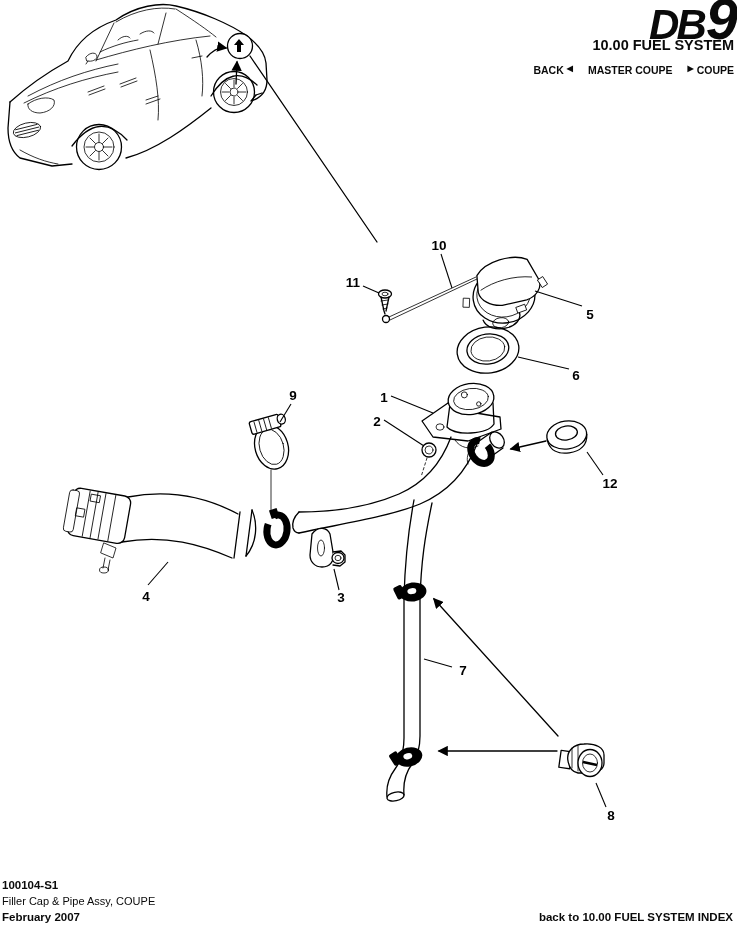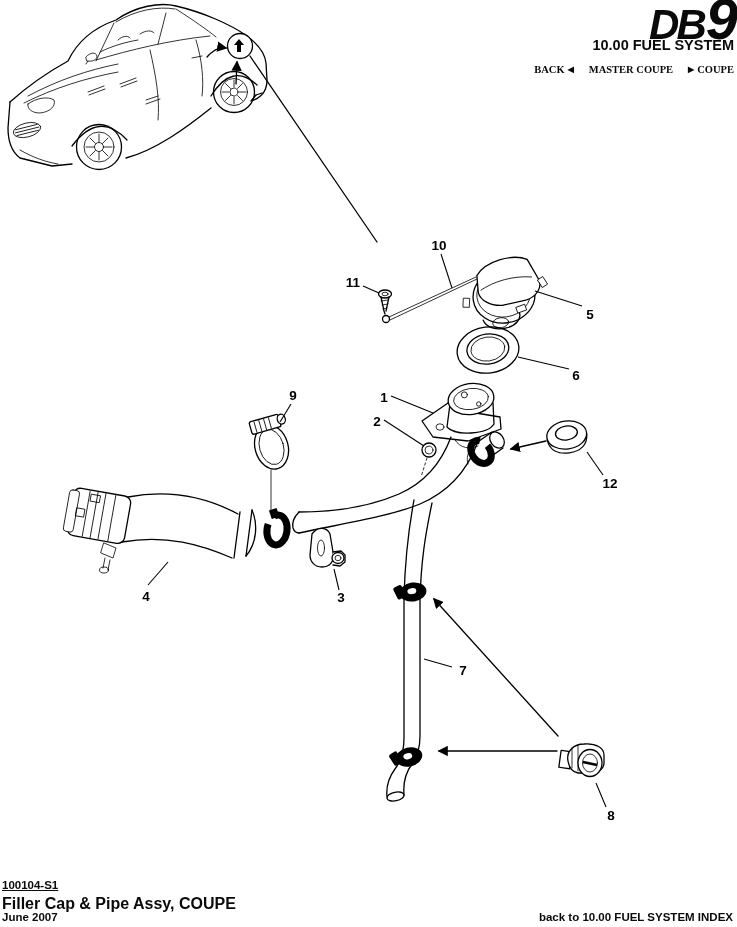--- a/index.html
+++ b/index.html
@@ -7,27 +7,27 @@
     width:737px;height:927px;position:relative;background:#ffffff;
     font-family:"Liberation Sans", sans-serif;color:#0a0a0a;overflow:hidden;
   }
   .abs{position:absolute;}
   
   .logo{top:-10px;right:2px;display:flex;align-items:baseline;
         font-weight:bold;font-style:italic;letter-spacing:-3px;line-height:1;}
   .logo-db{font-size:42px;}
   .logo-9{font-size:58px;margin-left:2px;}
   .subtitle{top:37px;right:3px;font-size:14.5px;font-weight:bold;letter-spacing:0px;}
-  .nav{top:64px;right:3px;display:flex;align-items:center;font-size:10.5px;font-weight:bold;font-family:Liberation Serif, serif;}
+  .nav{top:64px;right:3px;display:flex;align-items:flex-start;font-size:10.5px;font-weight:bold;}
   .nav .tri{font-size:8px;margin:0 3px;}
   .nav .gap{width:12px;}
   .nav span{cursor:pointer;}
   
-  .doc-number{left:2px;top:879px;font-size:11.5px;font-weight:bold;text-decoration:underline;}
-  .fig-title{left:2px;top:895px;font-size:16px;font-weight:bold;}
+  .doc-number{left:2px;top:879px;font-size:11.5px;font-weight:bold;}
+  .fig-title{left:2px;top:895px;font-size:11px;font-weight:normal;}
   .fig-date{left:2px;top:911px;font-size:11.5px;font-weight:bold;}
   .index-link{right:4px;top:911px;font-size:11.5px;font-weight:bold;cursor:pointer;}
   
   svg{position:absolute;top:0;left:0;}
   .ln{stroke:#000;fill:none;stroke-width:1.3;stroke-linecap:round;stroke-linejoin:round;}
   .thin{stroke:#000;fill:none;stroke-width:0.8;stroke-linecap:round;}
   .wh{fill:#fff;}
   .blk{fill:#000;stroke:none;}
   .callout{font-family:"Liberation Sans",sans-serif;font-size:13.5px;font-weight:bold;
            fill:#000;text-anchor:middle;}
@@ -270,14 +270,14 @@
   <text class="callout" x="463" y="675">7</text>
   <text class="callout" x="611" y="820">8</text>
   <text class="callout" x="293" y="400">9</text>
   <text class="callout" x="439" y="250">10</text>
   <text class="callout" x="353" y="287">11</text>
   <text class="callout" x="610" y="488">12</text>
 </svg>
 
 <div class="abs doc-number">100104-S1</div>
 <div class="abs fig-title">Filler Cap &amp; Pipe Assy, COUPE</div>
-<div class="abs fig-date">June 2007</div>
+<div class="abs fig-date">February 2007</div>
 <div class="abs index-link">back to 10.00 FUEL SYSTEM INDEX</div>
 
 </body></html>

